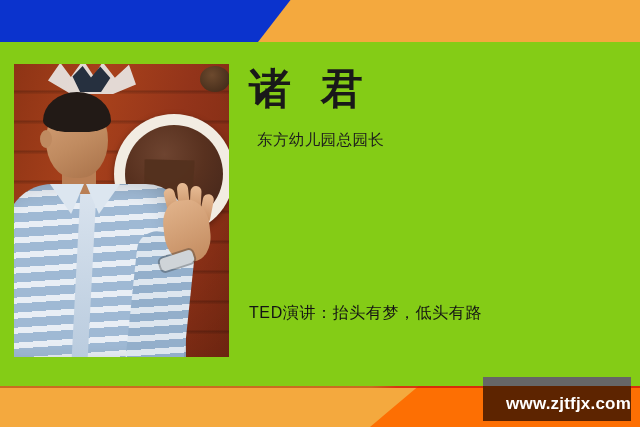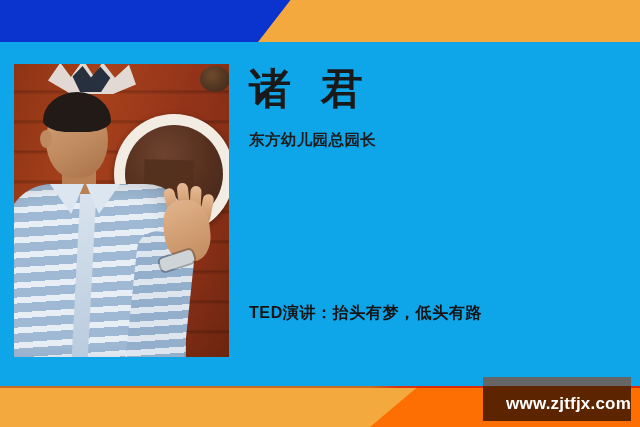--- a/index.html
+++ b/index.html
@@ -7,21 +7,21 @@
     padding: 0;
     background: #ffffff;
   }
   body {
     font-family: "Liberation Sans", "DejaVu Sans", sans-serif;
   }
   #poster {
     position: relative;
     width: 640px;
     height: 427px;
-    background: #0ea5e9;
+    background: #84cc16;
     overflow: hidden;
   }
 
   
   .top-banner {
     position: absolute;
     left: 0;
     top: 0;
     width: 640px;
     height: 42px;
@@ -261,38 +261,37 @@
   }
   .name {
     font-size: 42px;
     font-weight: 700;
     letter-spacing: 9px;
     color: #191919;
     line-height: 1.08;
     margin: 0 0 14px 0;
   }
   .credentials {
-    margin: 0;
+    margin: 8px;
     padding: 0;
     list-style: none;
-    font-weight: bold;
   }
   .credentials li {
     font-size: 15.5px;
     color: #1d1d1d;
     line-height: 1.92;
     letter-spacing: 0.4px;
     white-space: nowrap;
   }
   .talk-title {
     position: absolute;
     left: 249px;
     top: 303px;
     font-size: 16px;
-    font-weight: 700;
+    font-weight: 400;
     letter-spacing: 0.6px;
     color: #141414;
     white-space: nowrap;
   }
 
   
   .bottom-banner {
     position: absolute;
     left: 0;
     top: 386px;

